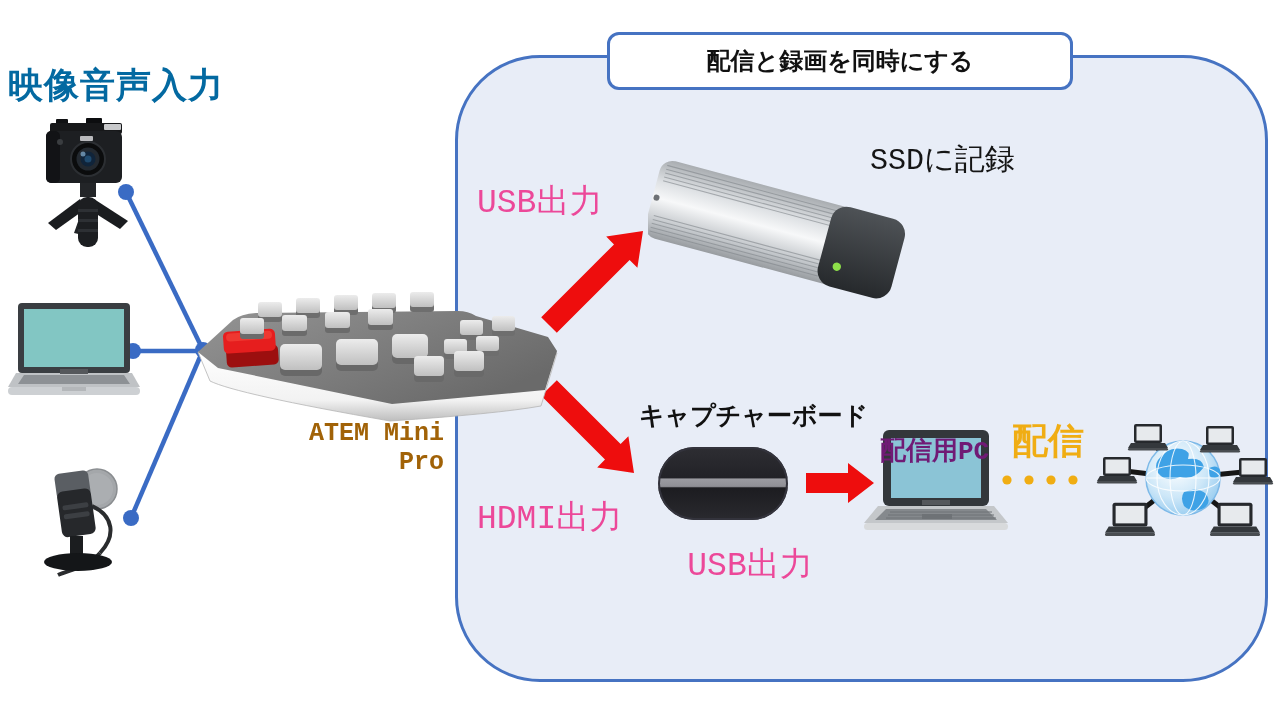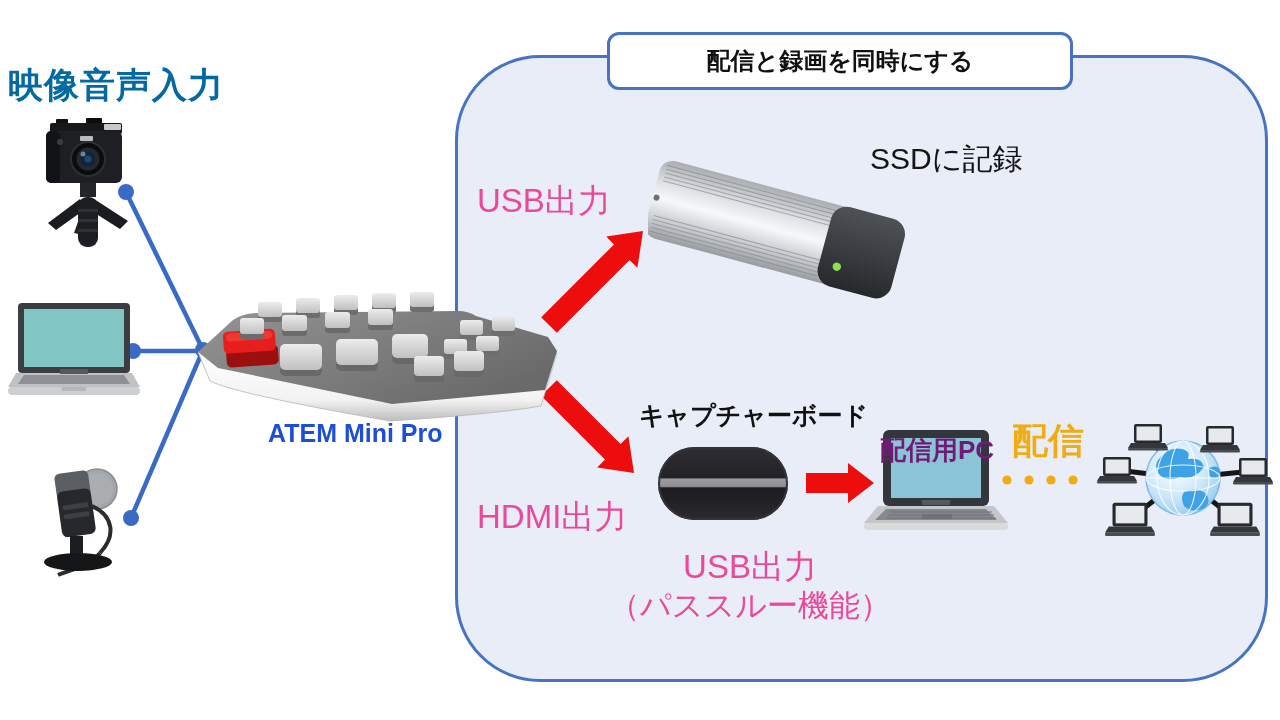--- a/index.html
+++ b/index.html
@@ -1,18 +1,18 @@
 <!DOCTYPE html>
 <html><head>
 <meta charset="utf-8">
 <style>
   html,body{margin:0;padding:0;background:#ffffff;}
   .canvas{
     position:relative;width:1280px;height:720px;overflow:hidden;background:#ffffff;
-    font-family:Liberation Sans, sans-serif;
+    font-family:Liberation Mono, monospace;
   }
   .abs{position:absolute;}
   
   .frame{
     left:455px;top:55px;width:807px;height:621px;
     background:#e8edf7;border:3.5px solid #4673c2;border-radius:85px;
     z-index:1;
   }
   .title-banner{
     left:607px;top:32px;width:460px;height:52px;
@@ -29,22 +29,22 @@
   .gold{color:#f0ad13;text-align:right;}
   .usb-top{left:477px;top:179px;font-size:33px;font-weight:500;}
   .hdmi{left:477px;top:495px;font-size:33px;font-weight:500;text-align:right;}
   .ssd-cap{left:870px;top:139px;font-size:30px;color:#151515;}
   .capture-cap{left:639px;top:399px;font-size:25px;font-weight:bold;color:#111;}
   .pc-cap{left:880px;top:395px;font-size:26px;font-weight:bold;color:#701a75;margin-top:38px;}
   .stream-lbl{left:1012px;top:417px;font-size:36px;font-weight:600;}
   .usb-note{left:588px;top:547px;width:324px;text-align:center;z-index:5;line-height:1.2;}
   .usb-note .l1{font-size:33px;font-weight:500;}
   .usb-note .l2{font-size:31px;font-weight:500;}
-  .atem-lbl{left:268px;top:419px;width:176px;text-align:left;
-    font-size:25px;font-weight:bold;color:#1d4ed8;z-index:5;}
+  .atem-lbl{left:268px;top:419px;width:176px;text-align:right;
+    font-size:25px;font-weight:bold;color:#a16207;z-index:5;}
   
   .icon{z-index:3;}
   .overlay{left:0;top:0;width:1280px;height:720px;z-index:2;pointer-events:none;}
   
   .capture-board{
     left:658px;top:447px;width:130px;height:73px;border-radius:37px;
     background:linear-gradient(#2e2e33 0%,#222227 42%,#9b9ba1 44%,#8f8f95 54%,#1c1c20 56%,#2a2a2f 100%);
     box-shadow:inset 0 0 0 2px #33333c;z-index:3;
   }
 </style>
@@ -332,17 +332,16 @@
   </svg>
 
   <div class="abs lbl red usb-top">USB出力</div>
   <div class="abs lbl capture-cap">キャプチャーボード</div>
   <div class="abs lbl ssd-cap">SSDに記録</div>
   <div class="abs lbl pc-cap">配信用PC</div>
   <div class="abs lbl gold stream-lbl">配信</div>
   <div class="abs lbl red hdmi">HDMI出力</div>
   <div class="abs usb-note red">
     <div class="l1">USB出力</div>
-    <div class="l2">（パススルー機能）</div>
   </div>
   <div class="abs atem-lbl">ATEM Mini Pro</div>
 
 </div>
 
 </body></html>

